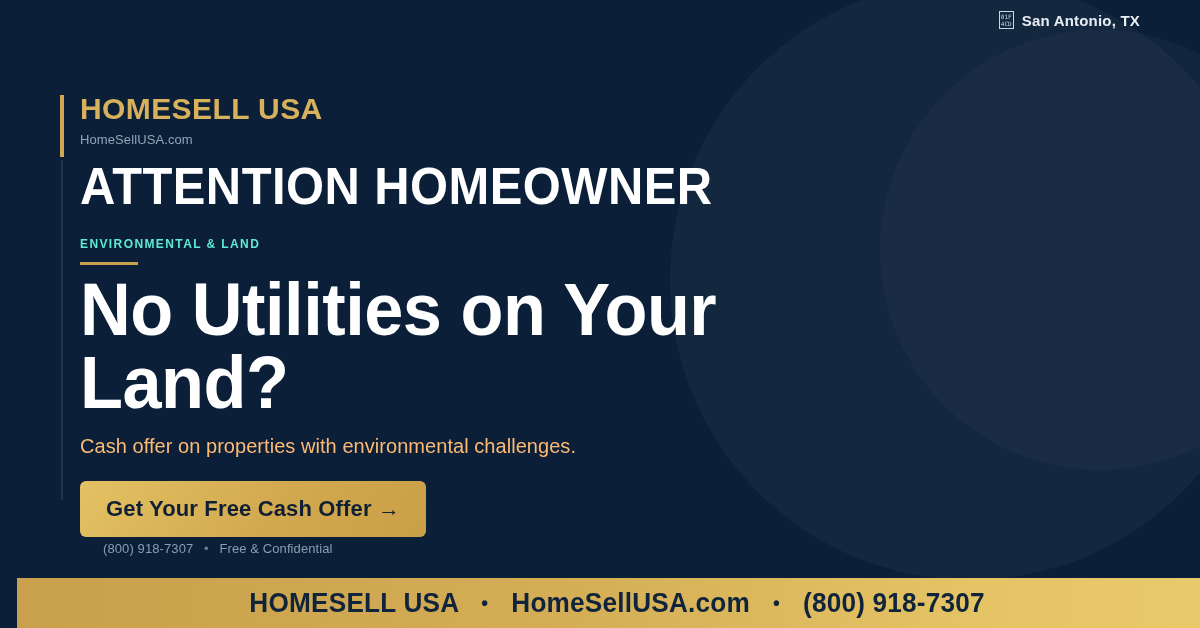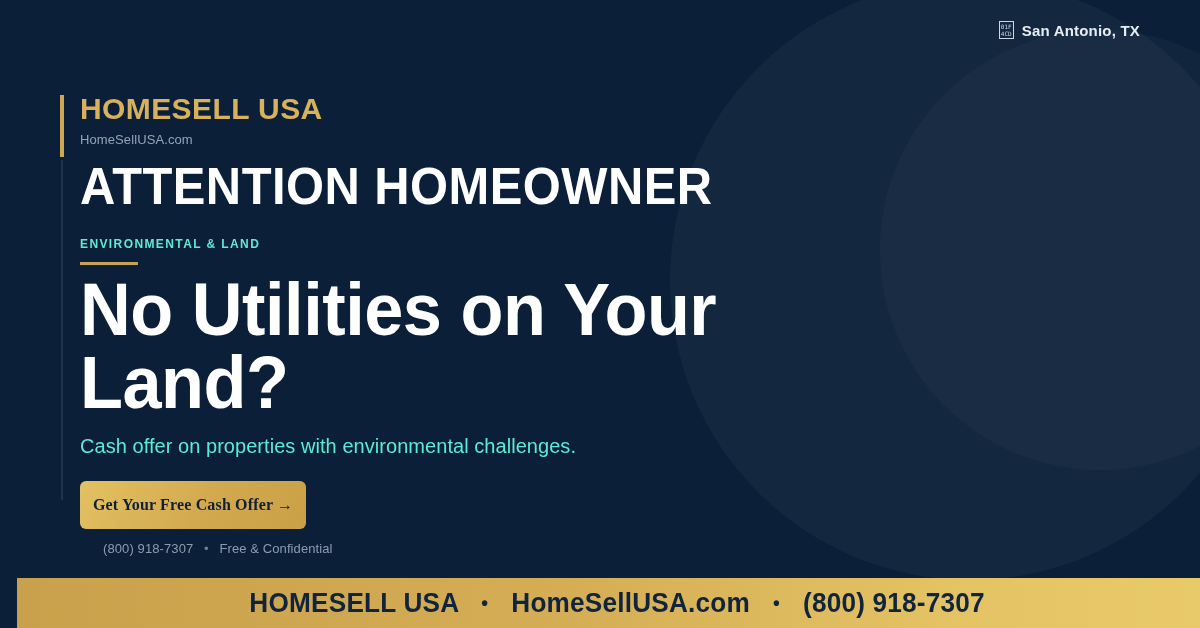--- a/index.html
+++ b/index.html
@@ -82,21 +82,21 @@
   .brand-url {
     font-size: 13px;
     color: #93a4b8;
     margin-top: 7px;
     letter-spacing: 0.1px;
   }
 
   .locale {
     position: absolute;
     right: 0;
-    top: 21px;
+    top: 11px;
     display: flex;
     align-items: center;
     gap: 8px;
     font-size: 15px;
     font-weight: bold;
     color: #e8edf3;
     letter-spacing: 0.2px;
   }
   
   .tofu {
@@ -164,36 +164,36 @@
     letter-spacing: -0.5px;
     transform: scaleX(0.95);
     transform-origin: left top;
   }
 
   .subhead {
     position: absolute;
     left: 0;
     top: 435px;
     font-size: 20px;
-    color: #5eead4;
+    color: #fdba74;
     letter-spacing: 0.05px;
   }
 
   .cta {
     position: absolute;
     left: 0;
     top: 481px;
     display: inline-block;
-    padding: 15px 13px;
+    padding: 15px 26px;
     border: none;
     border-radius: 6px;
     background: linear-gradient(125deg, #e3c263 0%, #d3a94f 55%, #caa047 100%);
     color: #101f33;
-    font-family: Liberation Serif, serif;
-    font-size: 16px;
+    font-family: Liberation Sans, sans-serif;
+    font-size: 22px;
     font-weight: bold;
     letter-spacing: 0.15px;
     cursor: pointer;
   }
 
   .trust {
     position: absolute;
     left: 0;
     top: 541px;
     font-size: 13px;

